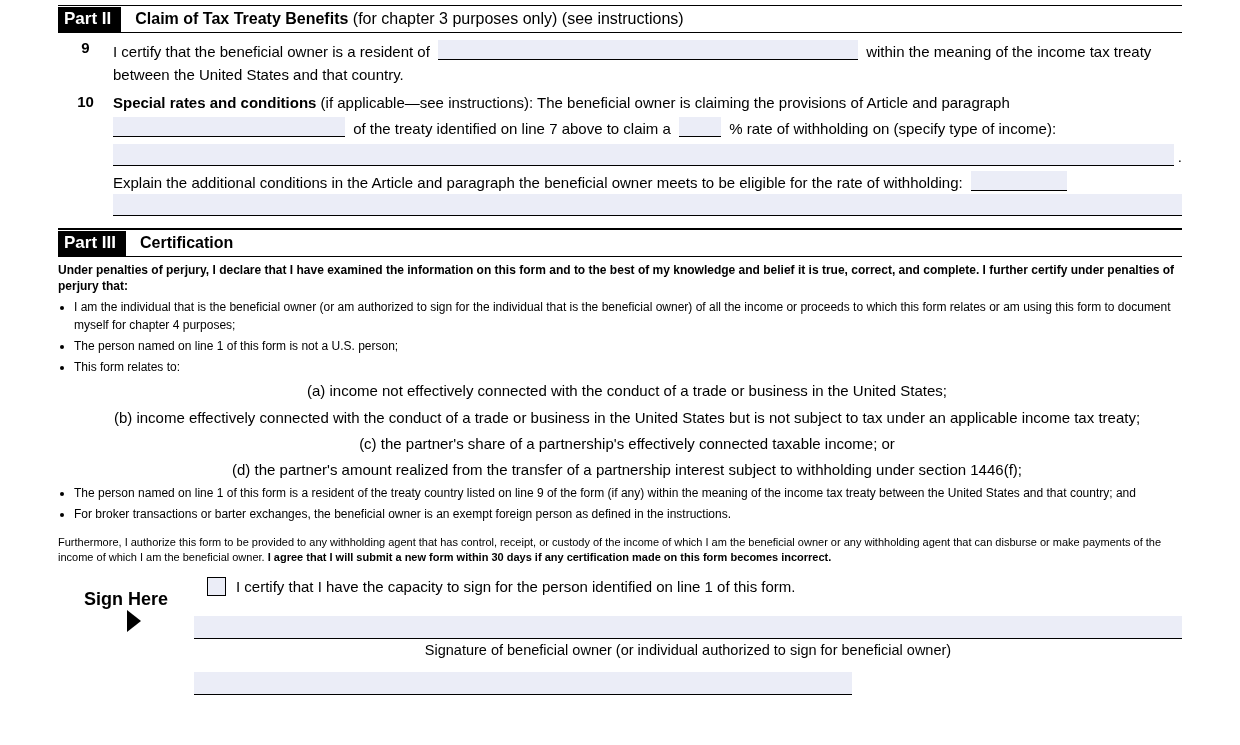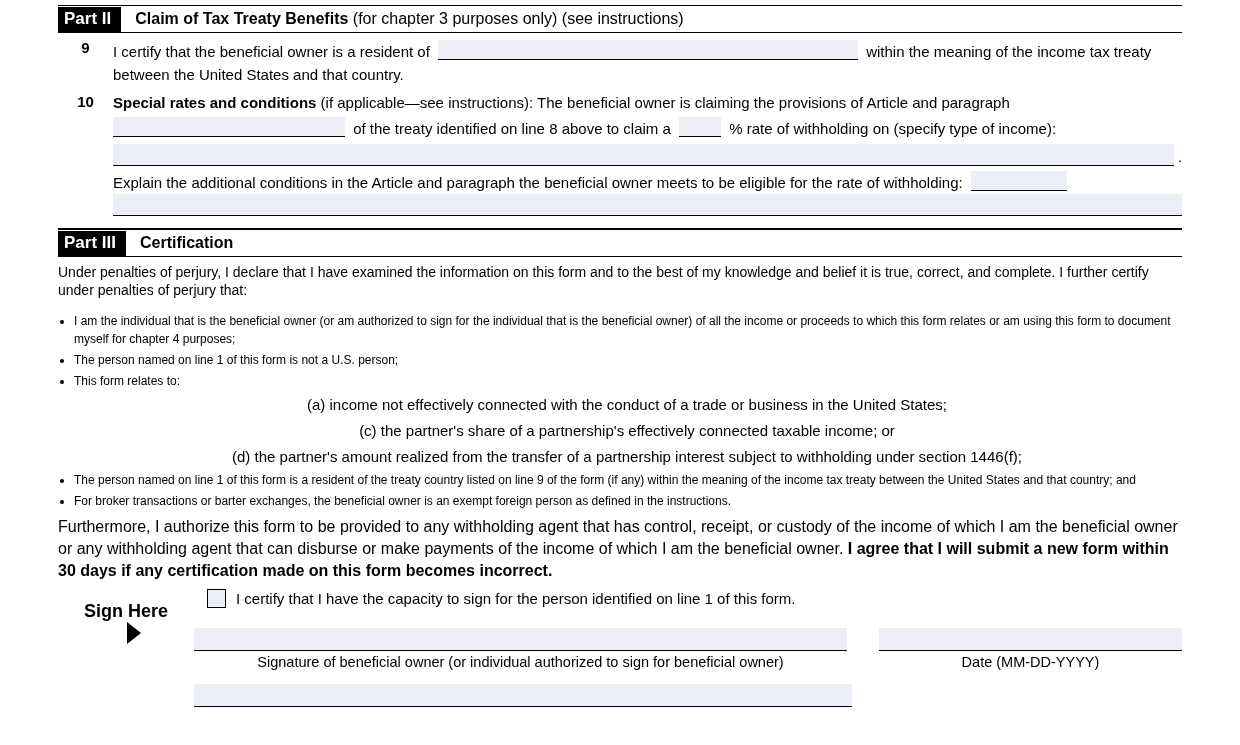--- a/index.html
+++ b/index.html
@@ -62,41 +62,42 @@
   .fill-long {
     display:block;
     background:#ebedf7;
     border-bottom:1px solid #000;
     height:21px;
     margin: 4px 0 2px 0;
   }
   .indent { margin-left: 55px; }
 
   .cert-intro {
-    font-size: 14px;
-    margin: 6px 0 12px 0;
+    font-size: 12px;
+    margin: 6px 0 4px 0;
     line-height: 1.3;
+    font-weight: bold;
   }
   ul.cert {
     margin: 0 0 0 10px;
     padding: 0;
   }
   ul.cert > li {
     margin: 3px 0 3px 6px;
     line-height: 1.5;
     font-size: 12px;
   }
   .sub {
     margin: 3px 0 3px 0;
     font-size: 15px;
     line-height: 1.55;
     text-align: center;
   }
   .small { font-size: 13.5px; line-height: 1.35; }
-  .furthermore { font-size: 16px; margin: 6px 0; line-height: 1.35; }
+  .furthermore { font-size: 11px; margin: 12px 0; line-height: 1.35; }
   .furthermore b { font-weight: bold; }
 
   .sign-row {
     display: flex;
     align-items: flex-start;
     margin-top: 8px;
   }
   .sign-left {
     width: 136px;
     display: flex;
@@ -156,21 +157,21 @@
       <span>within the meaning of the income tax treaty between the United States and that country.</span>
     </div>
   </div>
 
   <div class="row10">
     <div class="lnum">10</div>
     <div class="lbody">
       <b>Special rates and conditions</b>
       <span>(if applicable—see instructions): The beneficial owner is claiming the provisions of Article and paragraph</span><br>
       <span class="fill" style="width:232px; margin-left:0"></span>
-      <span>of the treaty identified on line 8 above to claim a</span>
+      <span>of the treaty identified on line 7 above to claim a</span>
       <span class="fill" style="width:42px"></span>
       <span>% rate of withholding on (specify type of income):</span>
       <div style="display:flex; align-items:flex-end;">
         <div class="fill-long" style="flex:1"></div>
         <span style="margin-left:4px;">.</span>
       </div>
       <span>Explain the additional conditions in the Article and paragraph the beneficial owner meets to be eligible for the rate of withholding:</span>
       <span class="fill" style="width:96px"></span>
       <div class="fill-long" style="margin-top:0"></div>
     </div>
@@ -184,20 +185,21 @@
 
   <div class="cert-intro">Under penalties of perjury, I declare that I have examined the information on this form and to the best of my knowledge and belief it is true, correct, and complete. I further certify under penalties of perjury that:</div>
 
   <ul class="cert">
     <li>I am the individual that is the beneficial owner (or am authorized to sign for the individual that is the beneficial owner) of all the income or proceeds to which this form relates or am using this form to document myself for chapter 4 purposes;</li>
     <li>The person named on line 1 of this form is not a U.S. person;</li>
     <li>This form relates to:</li>
   </ul>
   <div class="sub indent" style="margin-left:14px">
     <div class="sub">(a) income not effectively connected with the conduct of a trade or business in the United States;</div>
+    <div class="sub">(b) income effectively connected with the conduct of a trade or business in the United States but is not subject to tax under an applicable income tax treaty;</div>
     <div class="sub">(c) the partner's share of a partnership's effectively connected taxable income; or</div>
     <div class="sub">(d) the partner's amount realized from the transfer of a partnership interest subject to withholding under section 1446(f);</div>
   </div>
   <ul class="cert">
     <li class="small">The person named on line 1 of this form is a resident of the treaty country listed on line 9 of the form (if any) within the meaning of the income tax treaty between the United States and that country; and</li>
     <li>For broker transactions or barter exchanges, the beneficial owner is an exempt foreign person as defined in the instructions.</li>
   </ul>
 
   <div class="furthermore">
     <span>Furthermore, I authorize this form to be provided to any withholding agent that has control, receipt, or custody of the income of which I am the beneficial owner or any withholding agent that can disburse or make payments of the income of which I am the beneficial owner. </span><b>I agree that I will submit a new form within 30 days if any certification made on this form becomes incorrect.</b>
@@ -211,24 +213,20 @@
     <div class="sign-right">
       <div style="display:flex; align-items:center;padding-left:13px;">
         <span class="chk"></span>
         <span>I certify that I have the capacity to sign for the person identified on line 1 of this form.</span>
       </div>
       <div class="sigline-wrap">
         <div class="siga">
           <div class="sigfield"></div>
           <div class="siglabel">Signature of beneficial owner (or individual authorized to sign for beneficial owner)</div>
         </div>
-        <div class="sigb">
-          <div class="sigfield"></div>
-          <div class="siglabel">Date (MM-DD-YYYY)</div>
-        </div>
       </div>
       <div class="print-wrap">
         <div class="printfield"></div>
 
       </div>
     </div>
   </div>
 
 </div>
 

